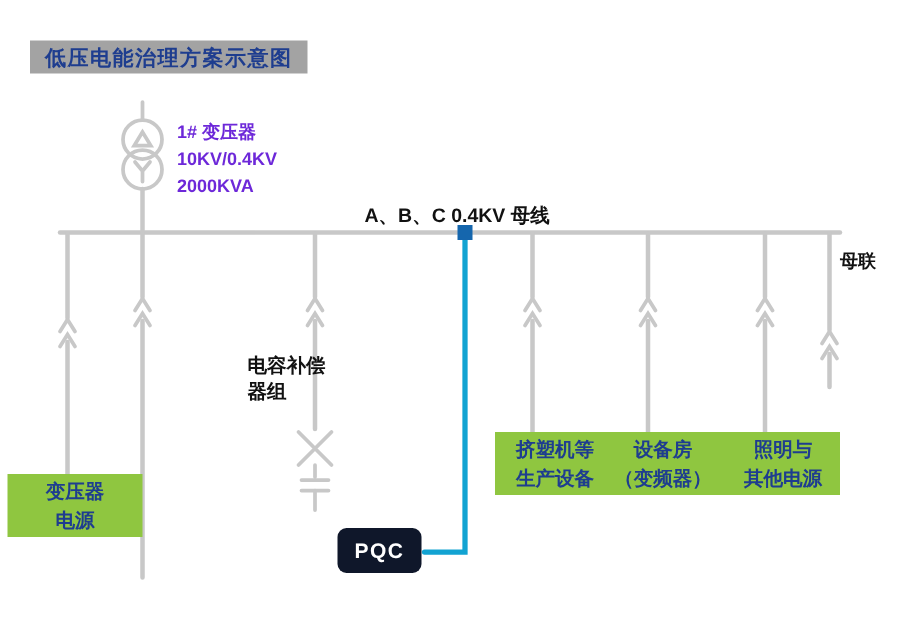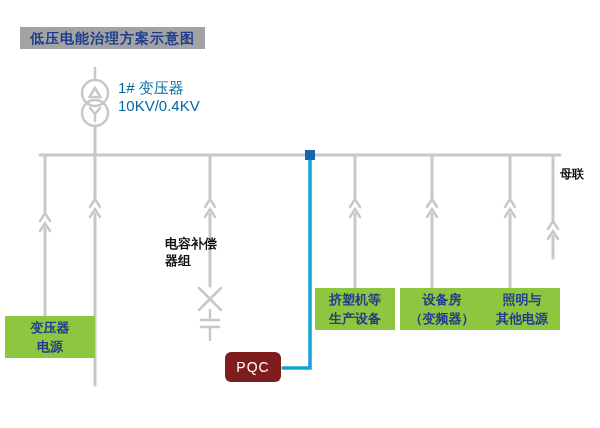--- a/index.html
+++ b/index.html
@@ -5,35 +5,35 @@
   html,body{margin:0;padding:0;}
   body{font-family:"Liberation Sans","DejaVu Sans",sans-serif;background:#ffffff;}
   .stage{position:relative;width:600px;height:428px;background:#ffffff;overflow:hidden;}
   .svg-layer{position:absolute;left:0;top:0;width:600px;height:428px;}
   .abs{position:absolute;}
   .title-badge{
     left:20px;top:27px;height:22px;line-height:22px;padding:0 10px;
     background:#a3a3a3;color:#1e3d8f;font-size:14px;font-weight:bold;
     letter-spacing:1px;white-space:nowrap;
   }
-  .tx-text{left:118px;top:79px;color:#0369a1;font-size:15px;font-weight:400;line-height:18px;}
+  .tx-text{left:118px;top:79px;color:#6d28d9;font-size:12px;font-weight:700;line-height:18px;}
   .bus-label{left:243px;top:135px;color:#111;font-size:13px;font-weight:600;white-space:nowrap;}
   .bus-tie{left:560px;top:166px;color:#111;font-size:12px;font-weight:600;white-space:nowrap;}
   .cap-label{left:165px;top:235px;color:#111;font-size:13px;font-weight:600;line-height:17px;}
   .load-box{
     background:#8fc640;color:#1e3d8f;font-size:13px;font-weight:bold;
     line-height:19px;text-align:center;padding:2px 2px;
   }
   .box-fan{left:5px;top:316px;width:86px;text-align:center;}
-  .box-extruder{left:315px;top:288px;width:76px;}
+  .box-extruder{left:330px;top:288px;width:76px;}
   .box-equip{left:400px;top:288px;width:80px;}
   .box-light{left:484px;top:288px;width:72px;}
   .pqc-box{
     left:225px;top:352px;width:56px;height:30px;border-radius:6px;
-    background:#7f1d1d;color:#ffffff;font-size:14px;font-weight:normal;
+    background:#0f172a;color:#ffffff;font-size:14px;font-weight:bold;
     display:flex;align-items:center;justify-content:center;letter-spacing:1px;
   }
 </style>
 </head>
 <body>
 
 <div class="stage">
 
   <svg class="svg-layer" viewBox="0 0 600 428">
     <g stroke="#c8c8c8" stroke-width="3" fill="none" stroke-linecap="round">
@@ -116,22 +116,24 @@
       <path d="M310 156 V368 H283"></path>
     </g>
     <rect x="305" y="150" width="10" height="10" fill="#1566ad"></rect>
   </svg>
 
   <div class="abs title-badge">低压电能治理方案示意图</div>
 
   <div class="abs tx-text">
     <div>1# 变压器</div>
     <div>10KV/0.4KV</div>
+    <div>2000KVA</div>
   </div>
 
+  <div class="abs bus-label">A、B、C  0.4KV 母线</div>
   <div class="abs bus-tie">母联</div>
 
   <div class="abs cap-label">
     <div>电容补偿</div>
     <div>器组</div>
   </div>
 
   <div class="abs load-box box-fan">
     <div>变压器</div>
     <div>电源</div>

